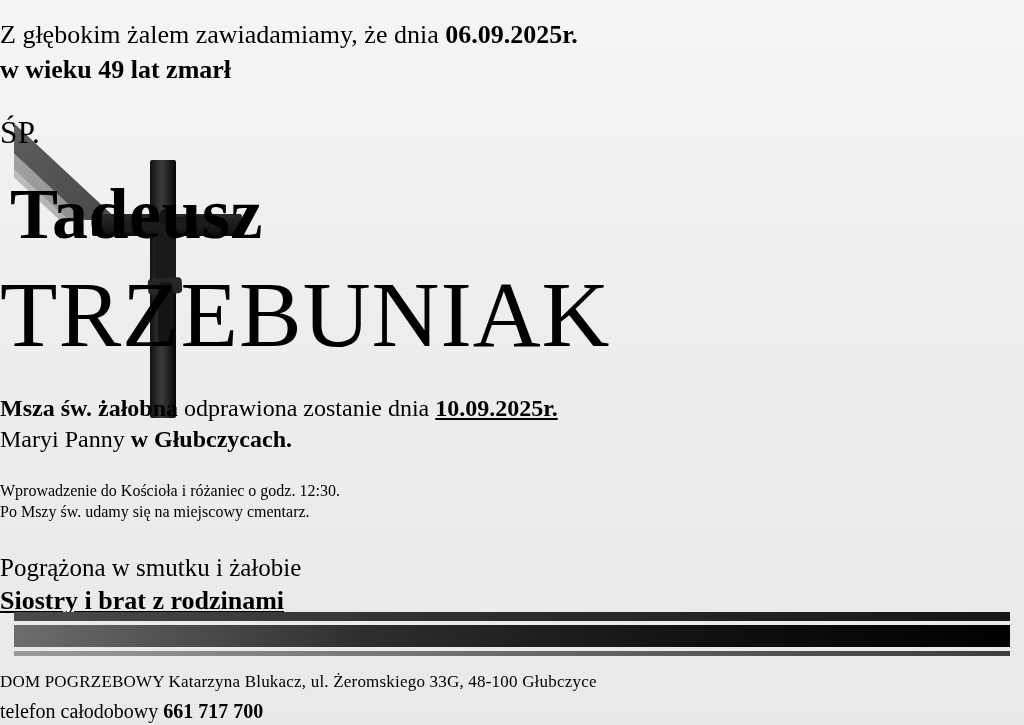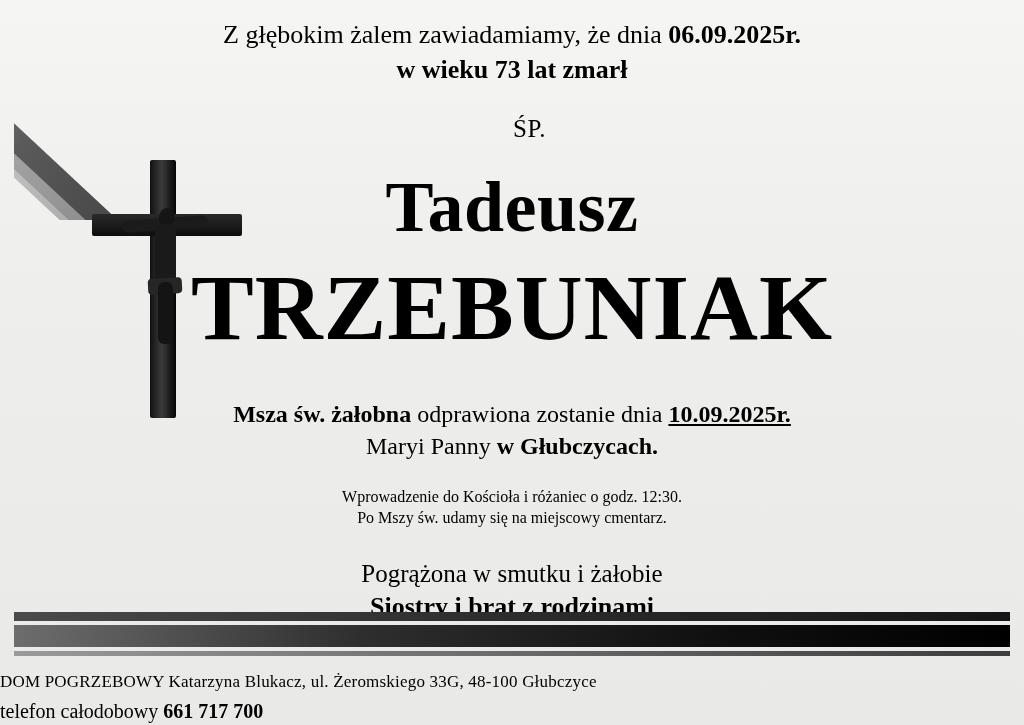--- a/index.html
+++ b/index.html
@@ -136,44 +136,45 @@
     border-radius: 4px;
     transform: rotate(-3deg);
   }
 
   
   .content {
     position: absolute;
     left: 0;
     top: 18px;
     width: 1024px;
-    text-align: center;
+    text-align: left;
   }
   .line {
     line-height: 1.28;
   }
   .intro1 { font-size: 26px; }
   .intro2 { font-size: 26px; font-weight: bold; margin-top: 2px; }
-  .sp { font-size: 25px; margin-top: 26px; letter-spacing: 0.5px; padding-left: 35px; }
+  .sp { font-size: 31px; margin-top: 26px; letter-spacing: 0.5px; }
 
   .firstname {
     font-size: 72px;
     font-weight: bold;
     margin-top: 16px;
     letter-spacing: 0.5px;
+    padding-left: 10px;
   }
   .lastname {
     font-size: 94px;
-    font-weight: bold;
+    font-weight: normal;
     margin-top: -6px;
     letter-spacing: 1px;
   }
 
   .mass {
-    margin-top: 32px;
+    margin-top: 18px;
     font-size: 24px;
     line-height: 1.35;
   }
   .mass .l2, .mass .l3 { margin-top: 1px; }
 
   .extra {
     margin-top: 26px;
     font-size: 16px;
     line-height: 1.38;
   }
@@ -249,21 +250,21 @@
       <div class="legs"></div>
     </div>
   </div>
 
   <div class="content">
 
     <div class="line intro1">
       <span>Z głębokim żalem zawiadamiamy, że dnia </span><span class="b">06.09.2025r.</span>
     </div>
 
-    <div class="line intro2">w wieku 73 lat zmarł</div>
+    <div class="line intro2">w wieku 49 lat zmarł</div>
 
     <div class="line sp">ŚP.</div>
 
     <div class="line firstname">Tadeusz</div>
     <div class="line lastname">TRZEBUNIAK</div>
 
     <div class="mass">
       <div class="line l1">
         <span class="b">Msza św. żałobna</span><span> odprawiona zostanie dnia </span><span class="b u">10.09.2025r.</span>
       </div>

